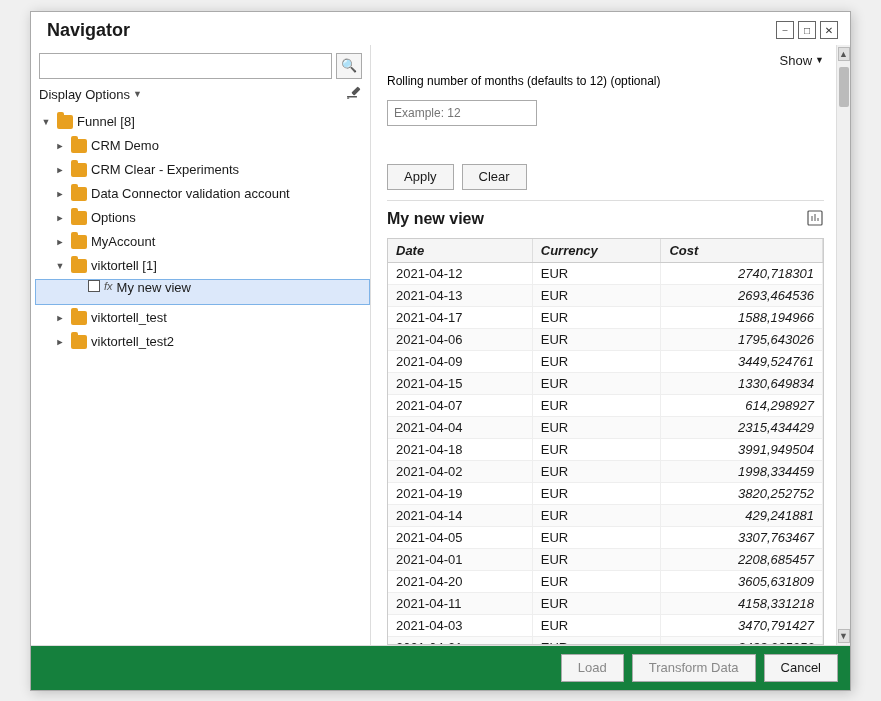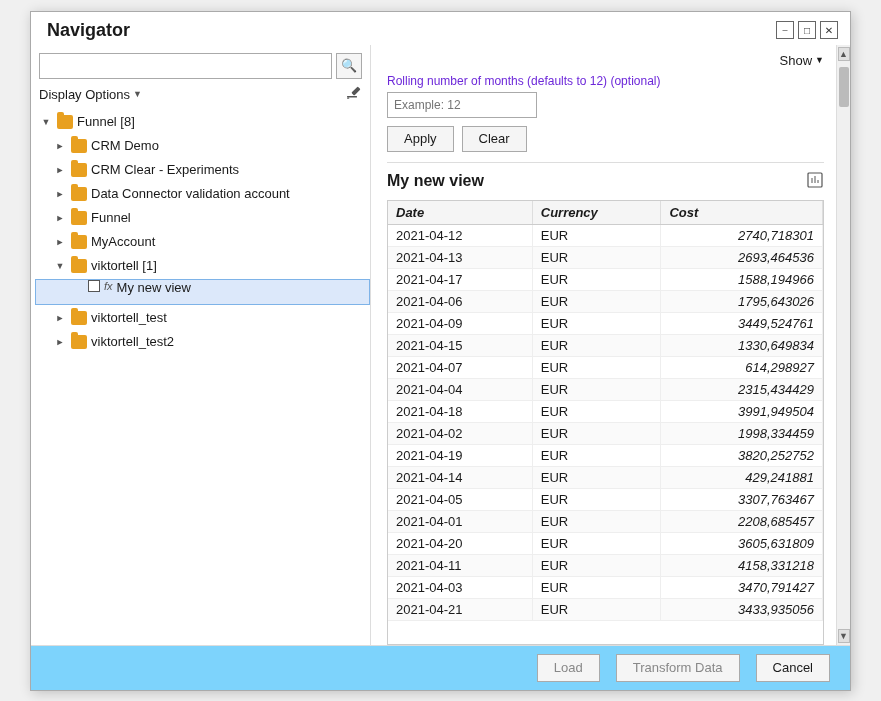--- a/index.html
+++ b/index.html
@@ -200,22 +200,22 @@
       align-items: center;
       gap: 3px;
       cursor: pointer;
       font-size: 13px;
       color: #1a1a1a;
       background: none;
       border: none;
     }
     .rolling-label {
       font-size: 12px;
-      color: #6d28d9;
-      margin-bottom: 4px;
+      color: #000000;
+      margin-bottom: 12px;
     }
     .rolling-input {
       width: 150px;
       height: 26px;
       border: 1px solid #aaa;
       padding: 0 6px;
       font-size: 12px;
       color: #aaa;
       outline: none;
       margin-bottom: 8px;
@@ -226,20 +226,21 @@
       margin-bottom: 10px;
     }
     .apply-btn, .clear-btn {
       height: 26px;
       padding: 0 16px;
       border: 1px solid #aaa;
       background: #f5f5f5;
       cursor: pointer;
       font-size: 13px;
       color: #1a1a1a;
+      margin-top: 30px;
     }
     .divider-line {
       height: 1px;
       background: #ddd;
       margin-bottom: 8px;
     }
     .view-title-row {
       display: flex;
       align-items: center;
       justify-content: space-between;
@@ -288,24 +289,24 @@
     }
     tbody td:nth-child(3) {
       text-align: right;
       font-style: italic;
     }
     
     .bottom-bar {
       display: flex;
       justify-content: flex-end;
       align-items: center;
-      padding: 8px 20px;
+      padding: 8px 12px;
       border-top: 1px solid #ddd;
-      gap: 16px;
-      background: #7dd3fc;
+      gap: 8px;
+      background: #15803d;
     }
     .bottom-btn {
       height: 28px;
       padding: 0 16px;
       border: 1px solid #aaa;
       background: #f5f5f5;
       cursor: pointer;
       font-size: 13px;
       color: #888;
     }
@@ -401,21 +402,21 @@
 
         <div class="tree-item" style="padding-left:18px;">
           <span class="expand-btn">►</span>
           <div class="folder-icon"></div>
           <span class="item-label">Data Connector validation account</span>
         </div>
 
         <div class="tree-item" style="padding-left:18px;">
           <span class="expand-btn">►</span>
           <div class="folder-icon"></div>
-          <span class="item-label">Funnel</span>
+          <span class="item-label">Options</span>
         </div>
 
         <div class="tree-item" style="padding-left:18px;">
           <span class="expand-btn">►</span>
           <div class="folder-icon"></div>
           <span class="item-label">MyAccount</span>
         </div>
 
         <div class="tree-item" style="padding-left:18px;">
           <span class="expand-btn">▼</span>

